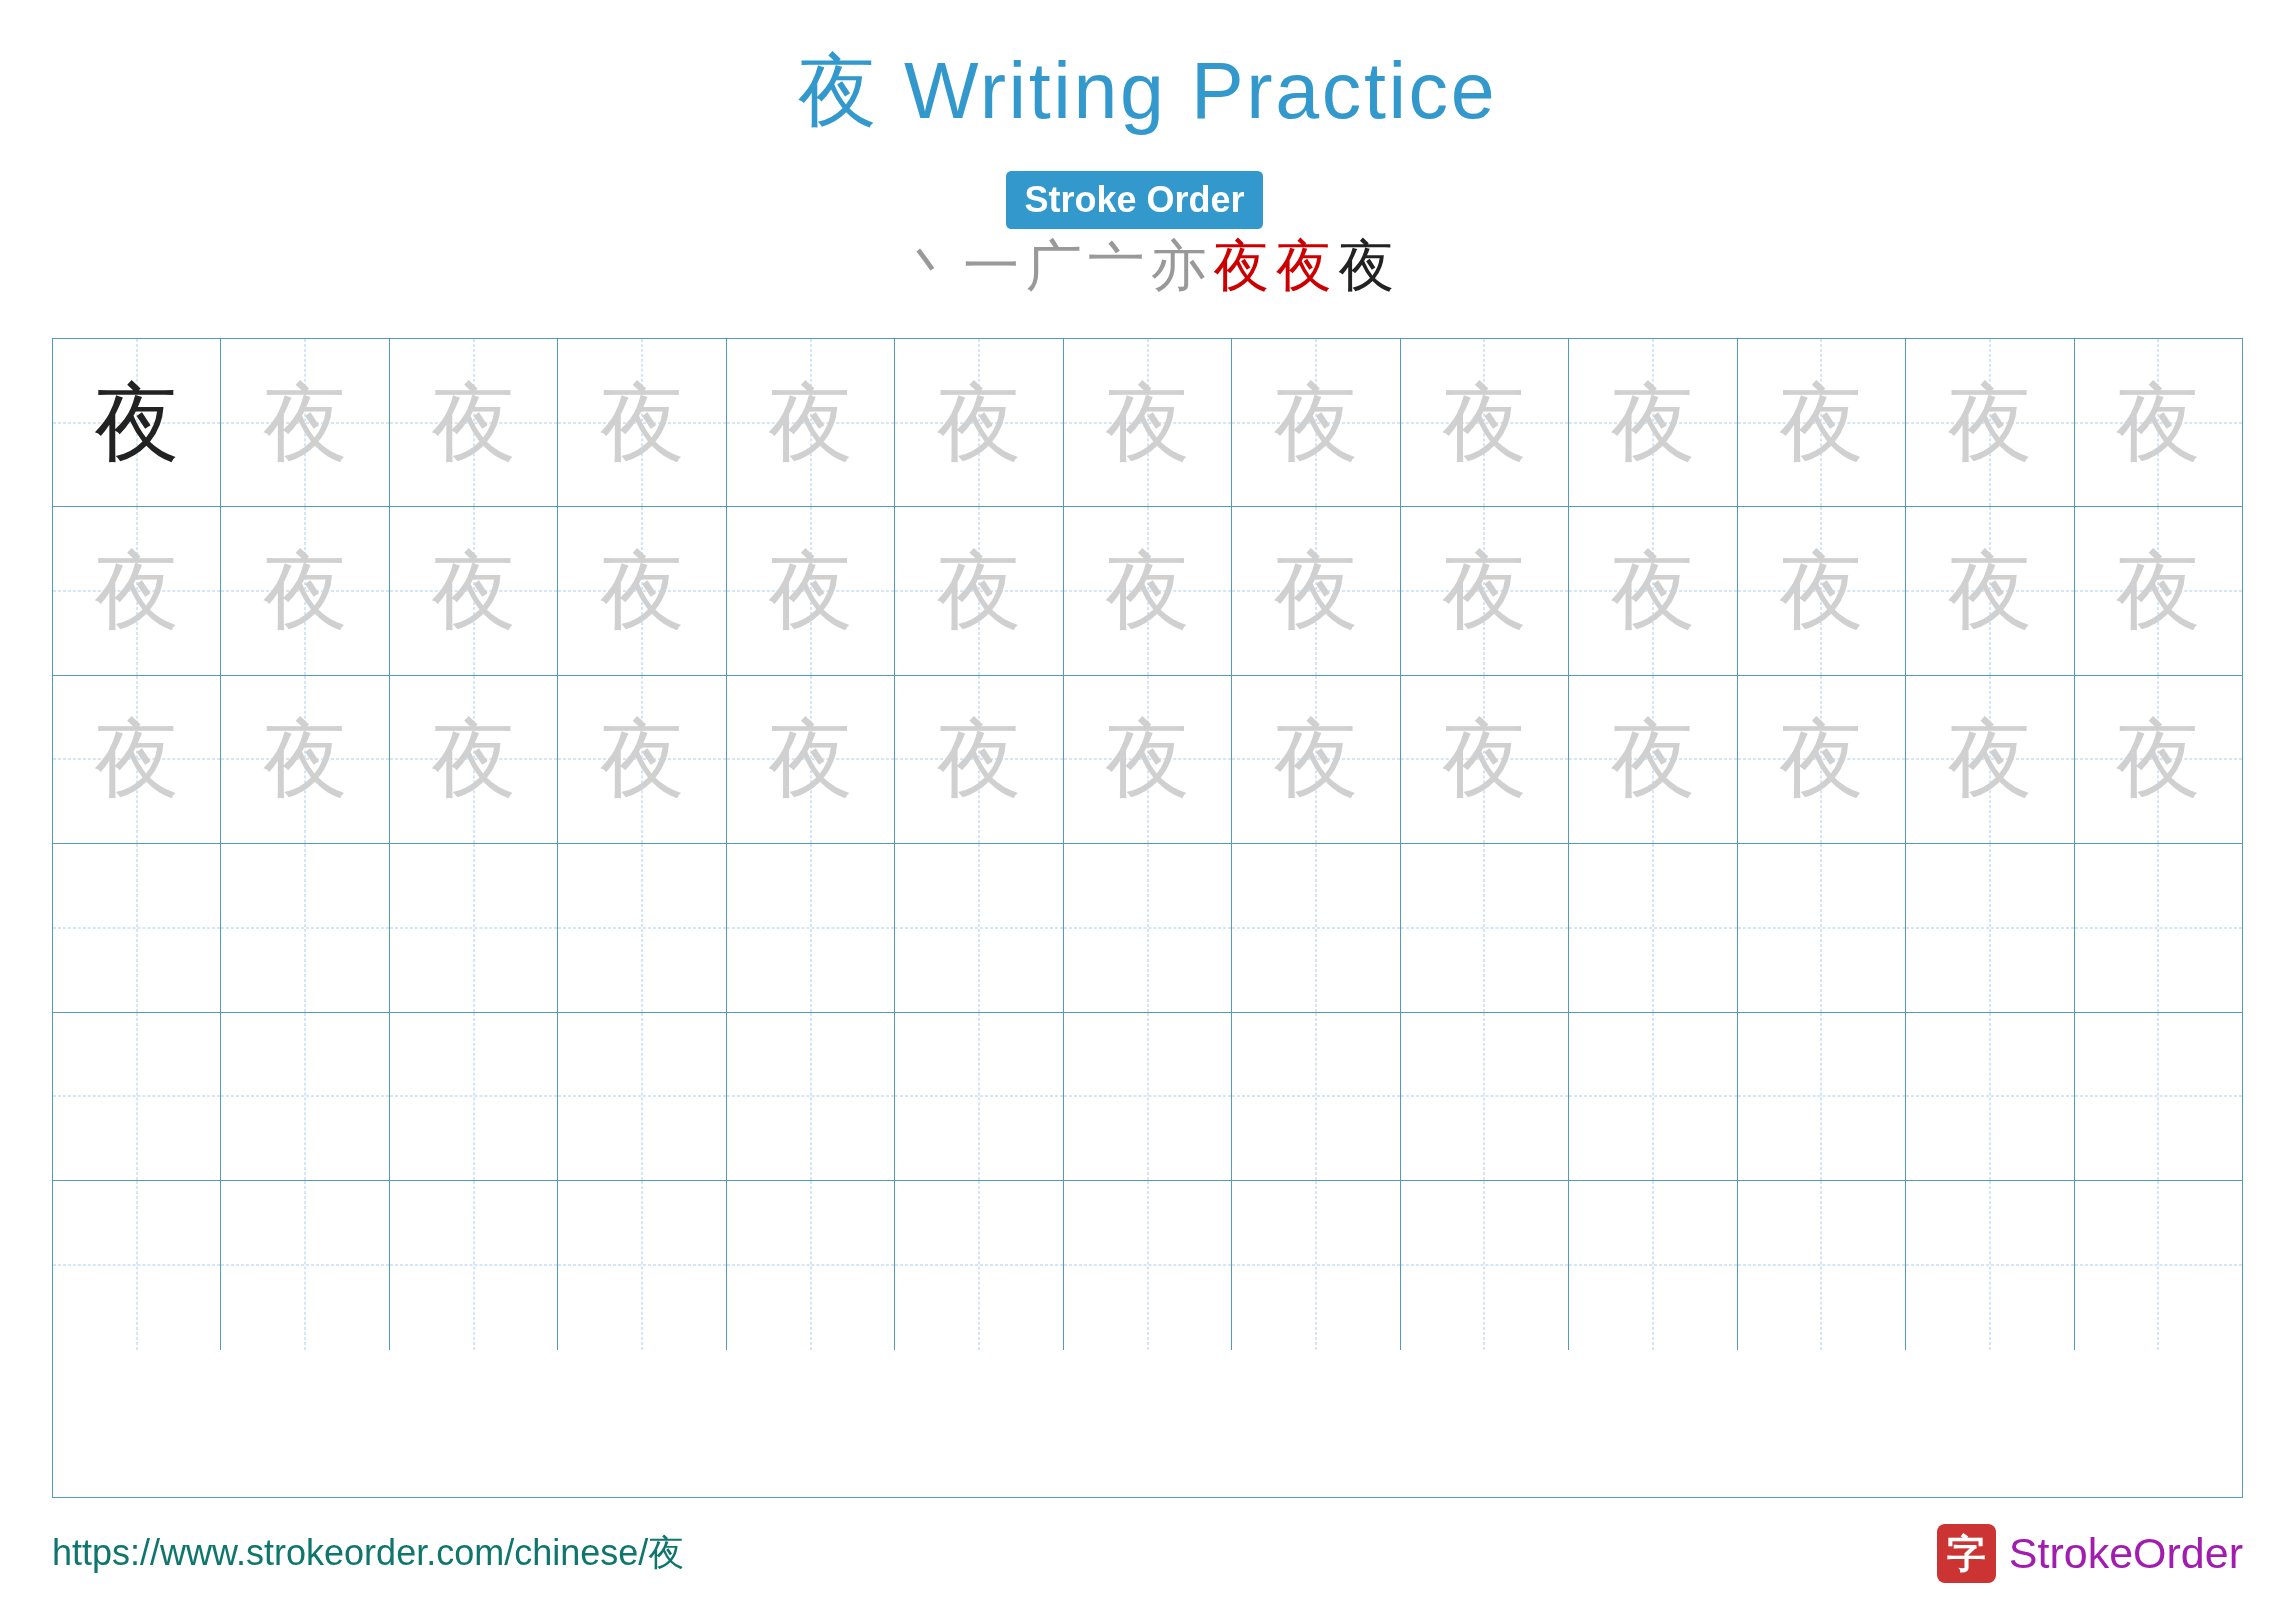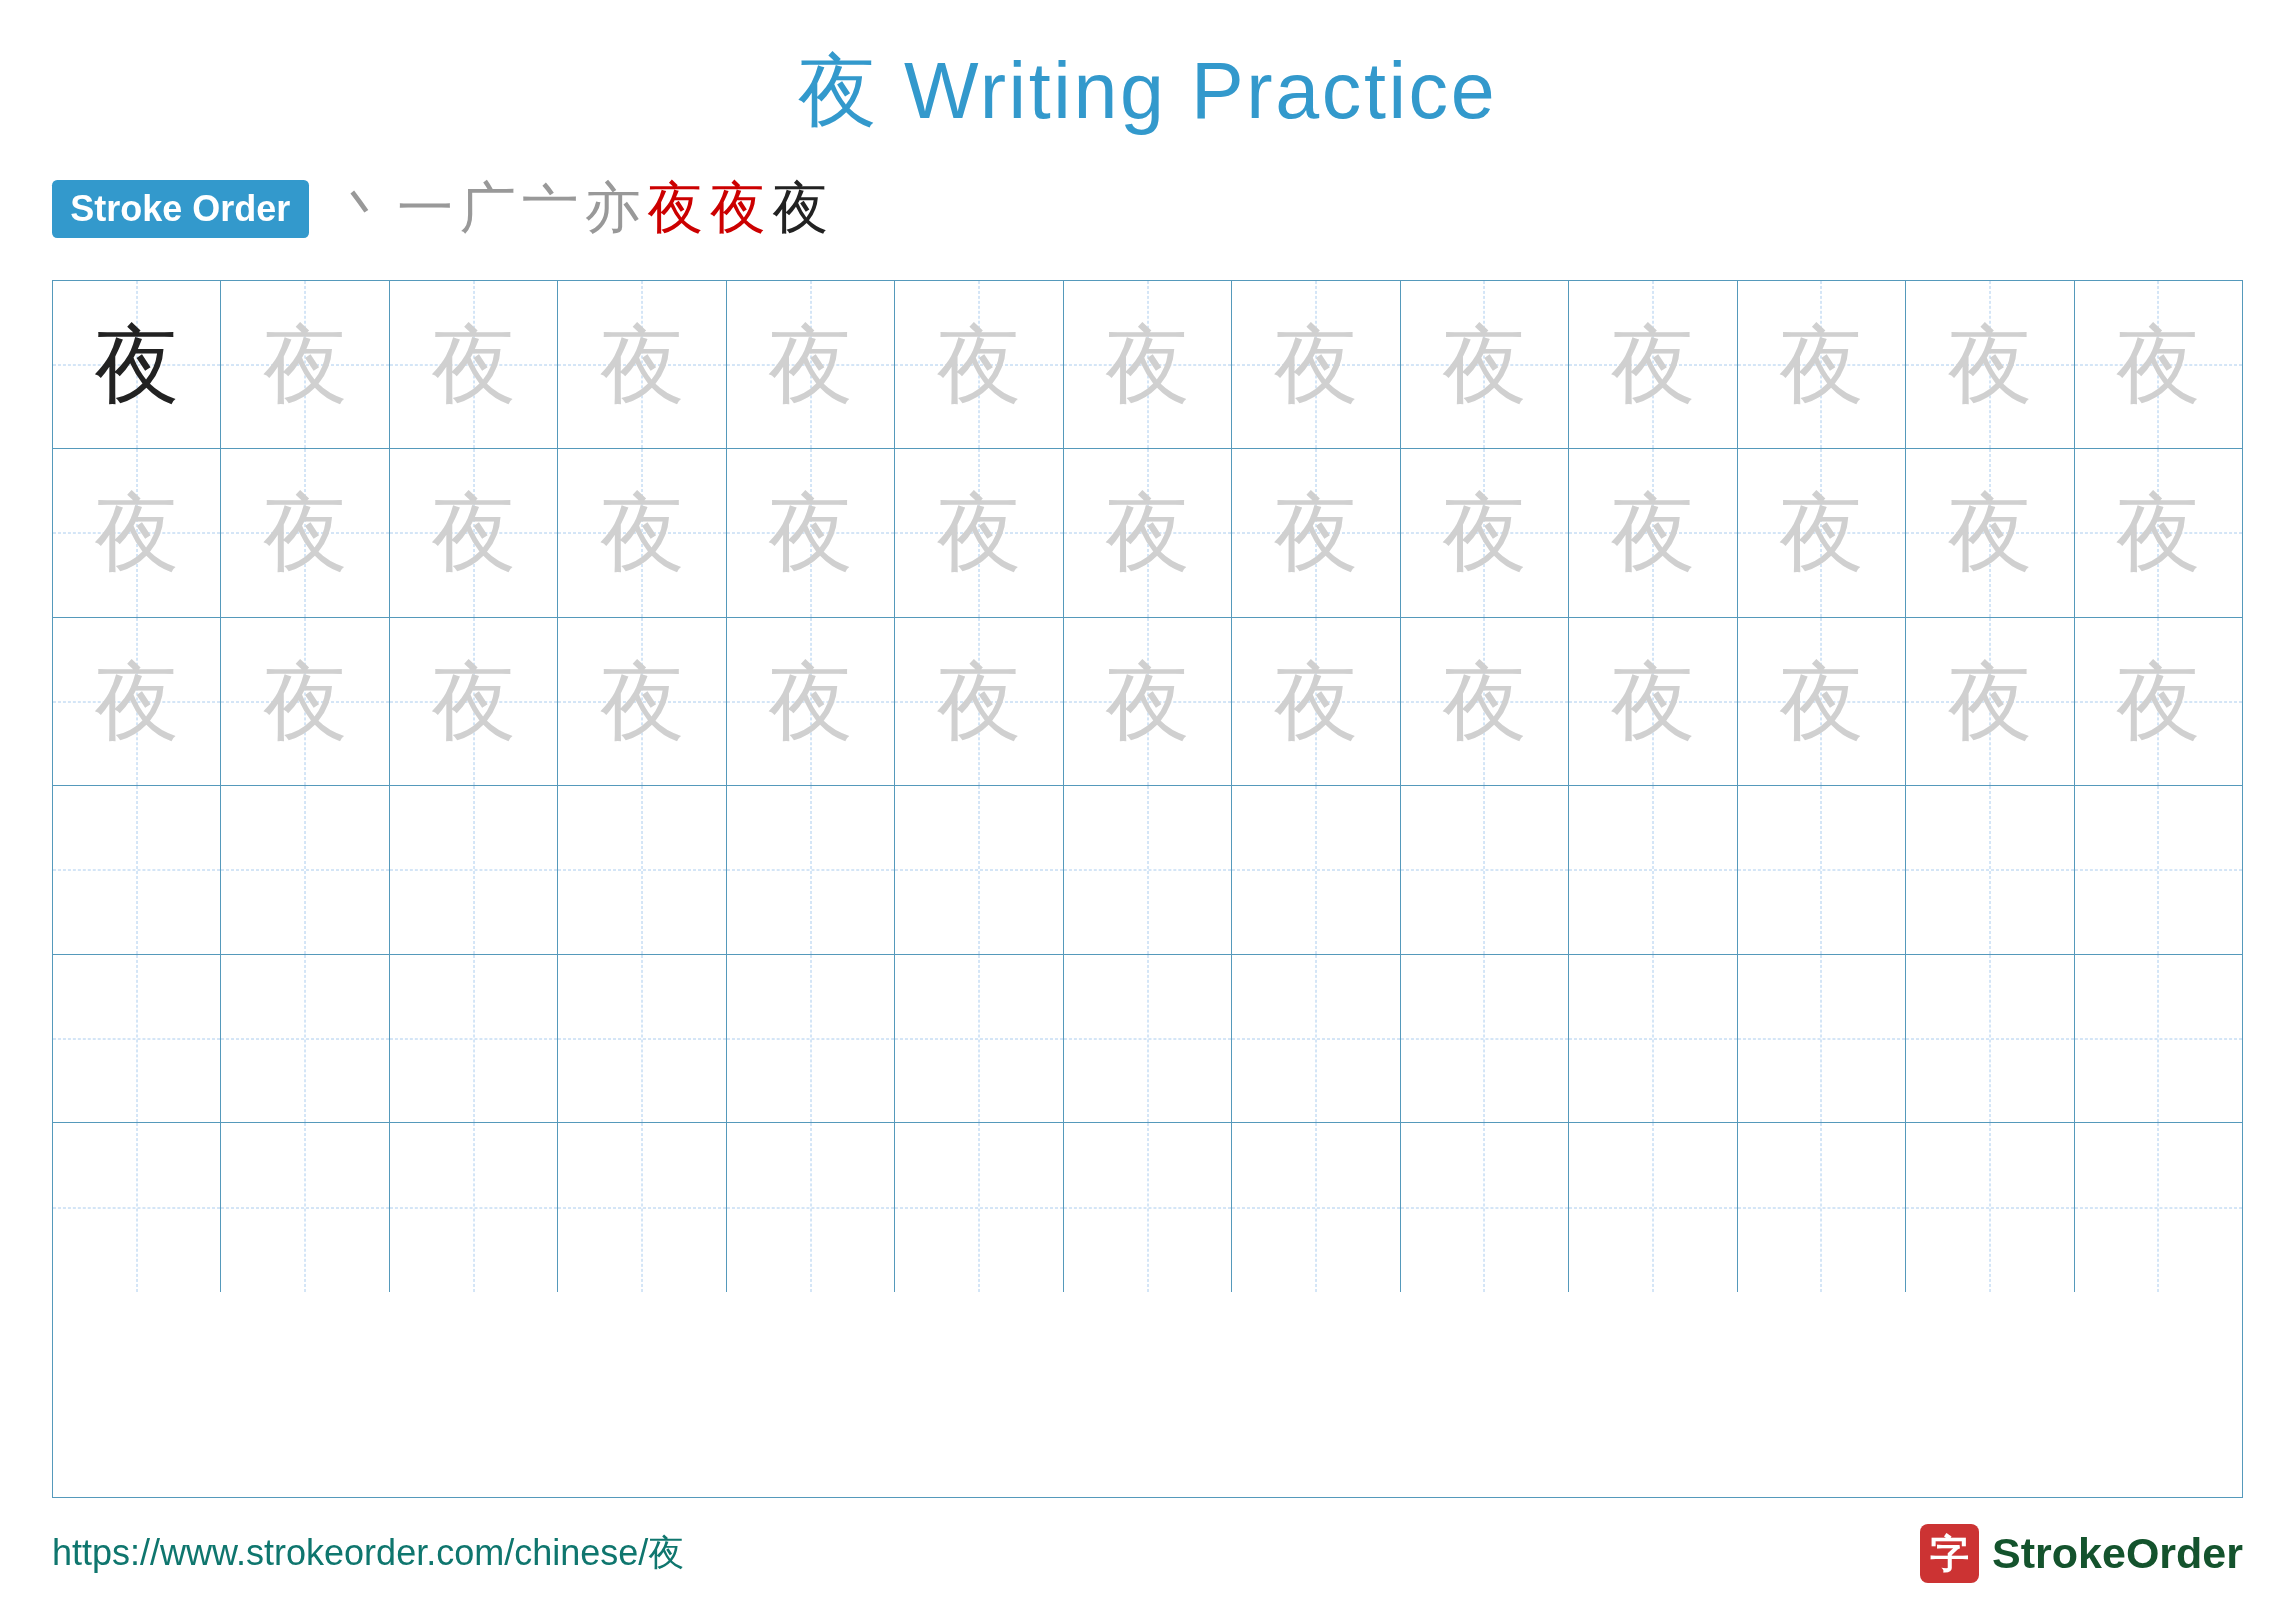--- a/index.html
+++ b/index.html
@@ -32,20 +32,21 @@
     .title .char {
       font-family: 'SimSun', 'STSong', serif;
     }
 
     .stroke-order-row {
       display: flex;
       align-items: center;
       width: 100%;
       margin-bottom: 33px;
       gap: 0px;
+      flex-direction: column;
     }
 
     .stroke-order-badge {
       background: #3399cc;
       color: white;
       font-size: 36px;
       font-weight: bold;
       padding: 7.9px 18.3px;
       border-radius: 5.2px;
       white-space: nowrap;
@@ -166,22 +167,22 @@
       align-items: center;
       justify-content: center;
       color: white;
       font-size: 39px;
       font-weight: bold;
       font-family: serif;
     }
 
     .logo-text {
       font-size: 43px;
-      font-weight: bold;
-      color: #14532d;
+      font-weight: normal;
+      color: #a21caf;
     }
   </style>
 </head>
 <body>
 
 <div class="page-content">
 
   <div class="title">
     <span class="char">夜</span><span> Writing Practice</span>
   </div>

